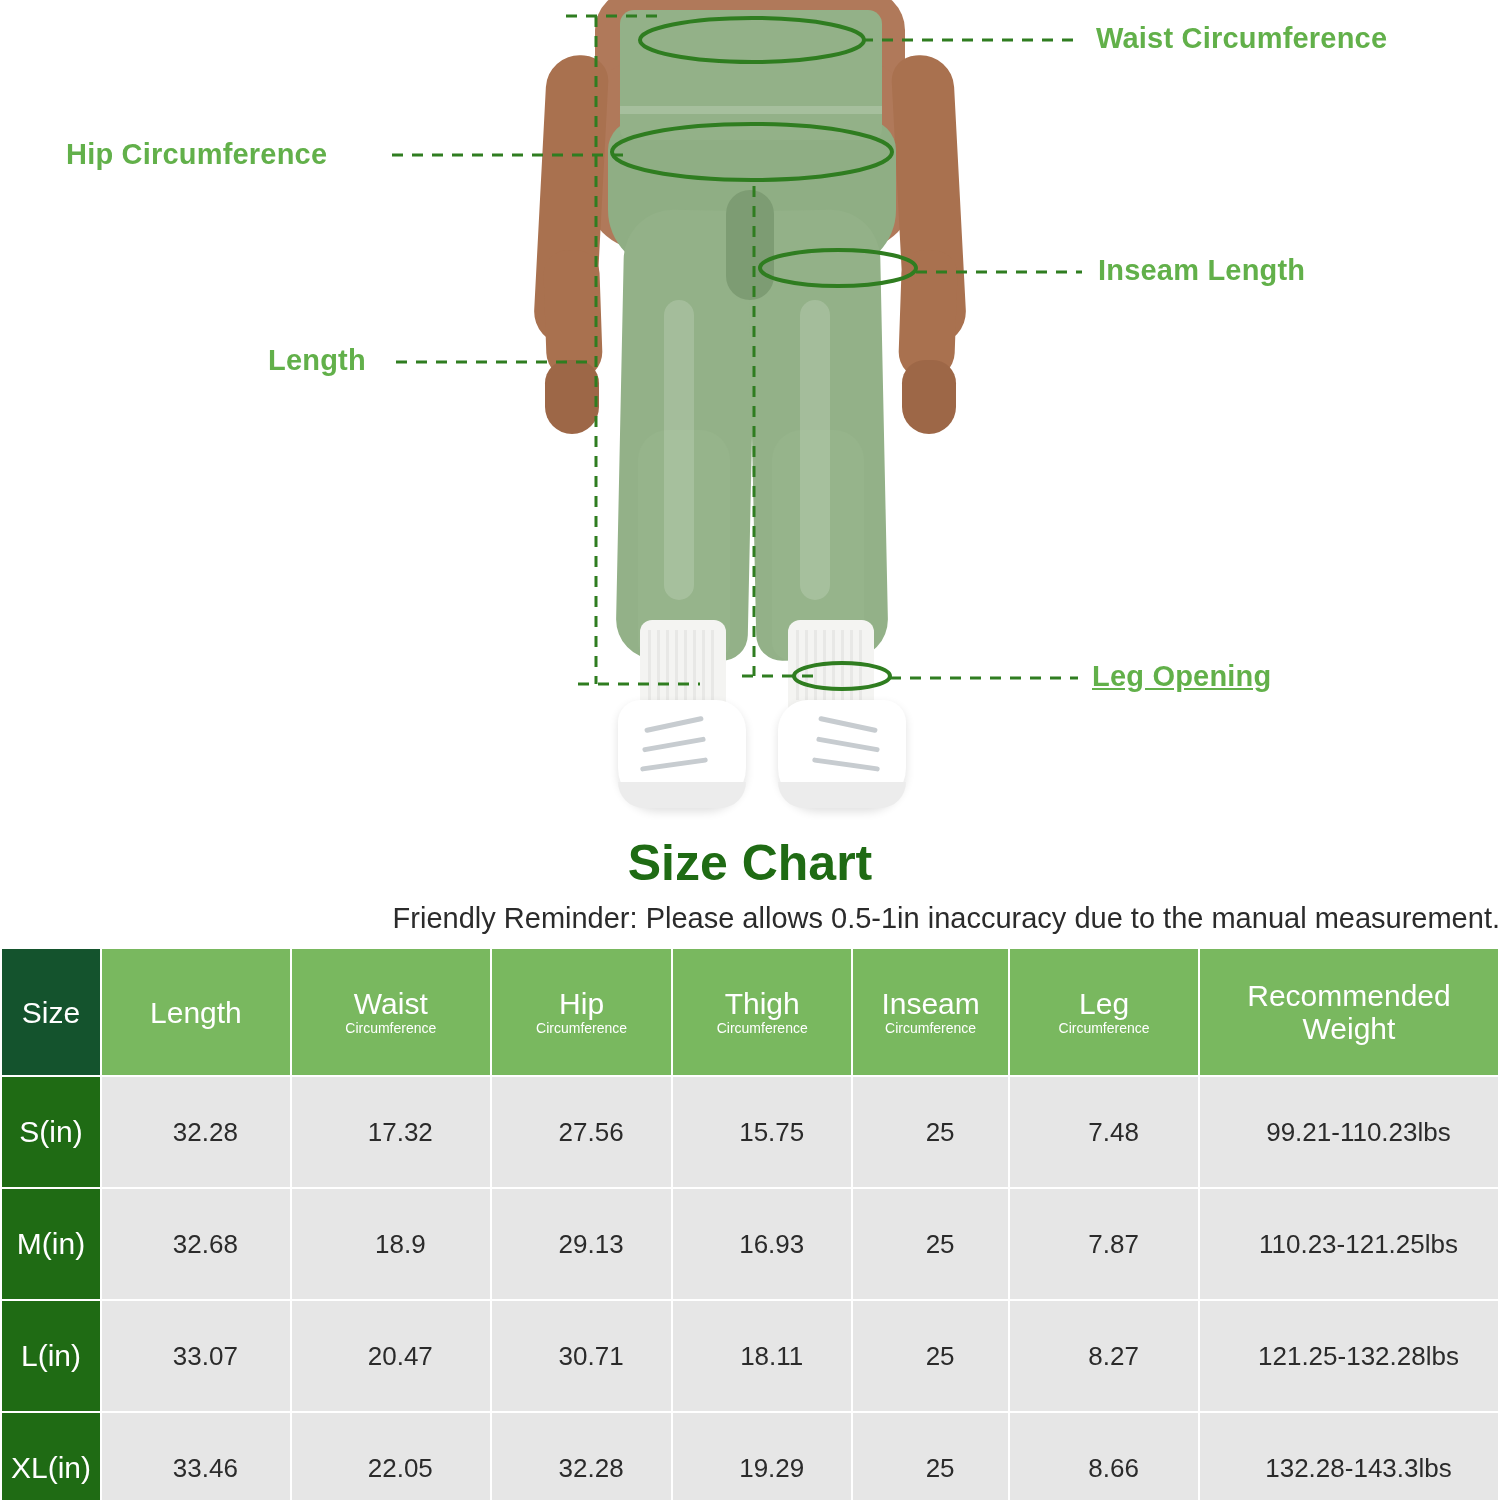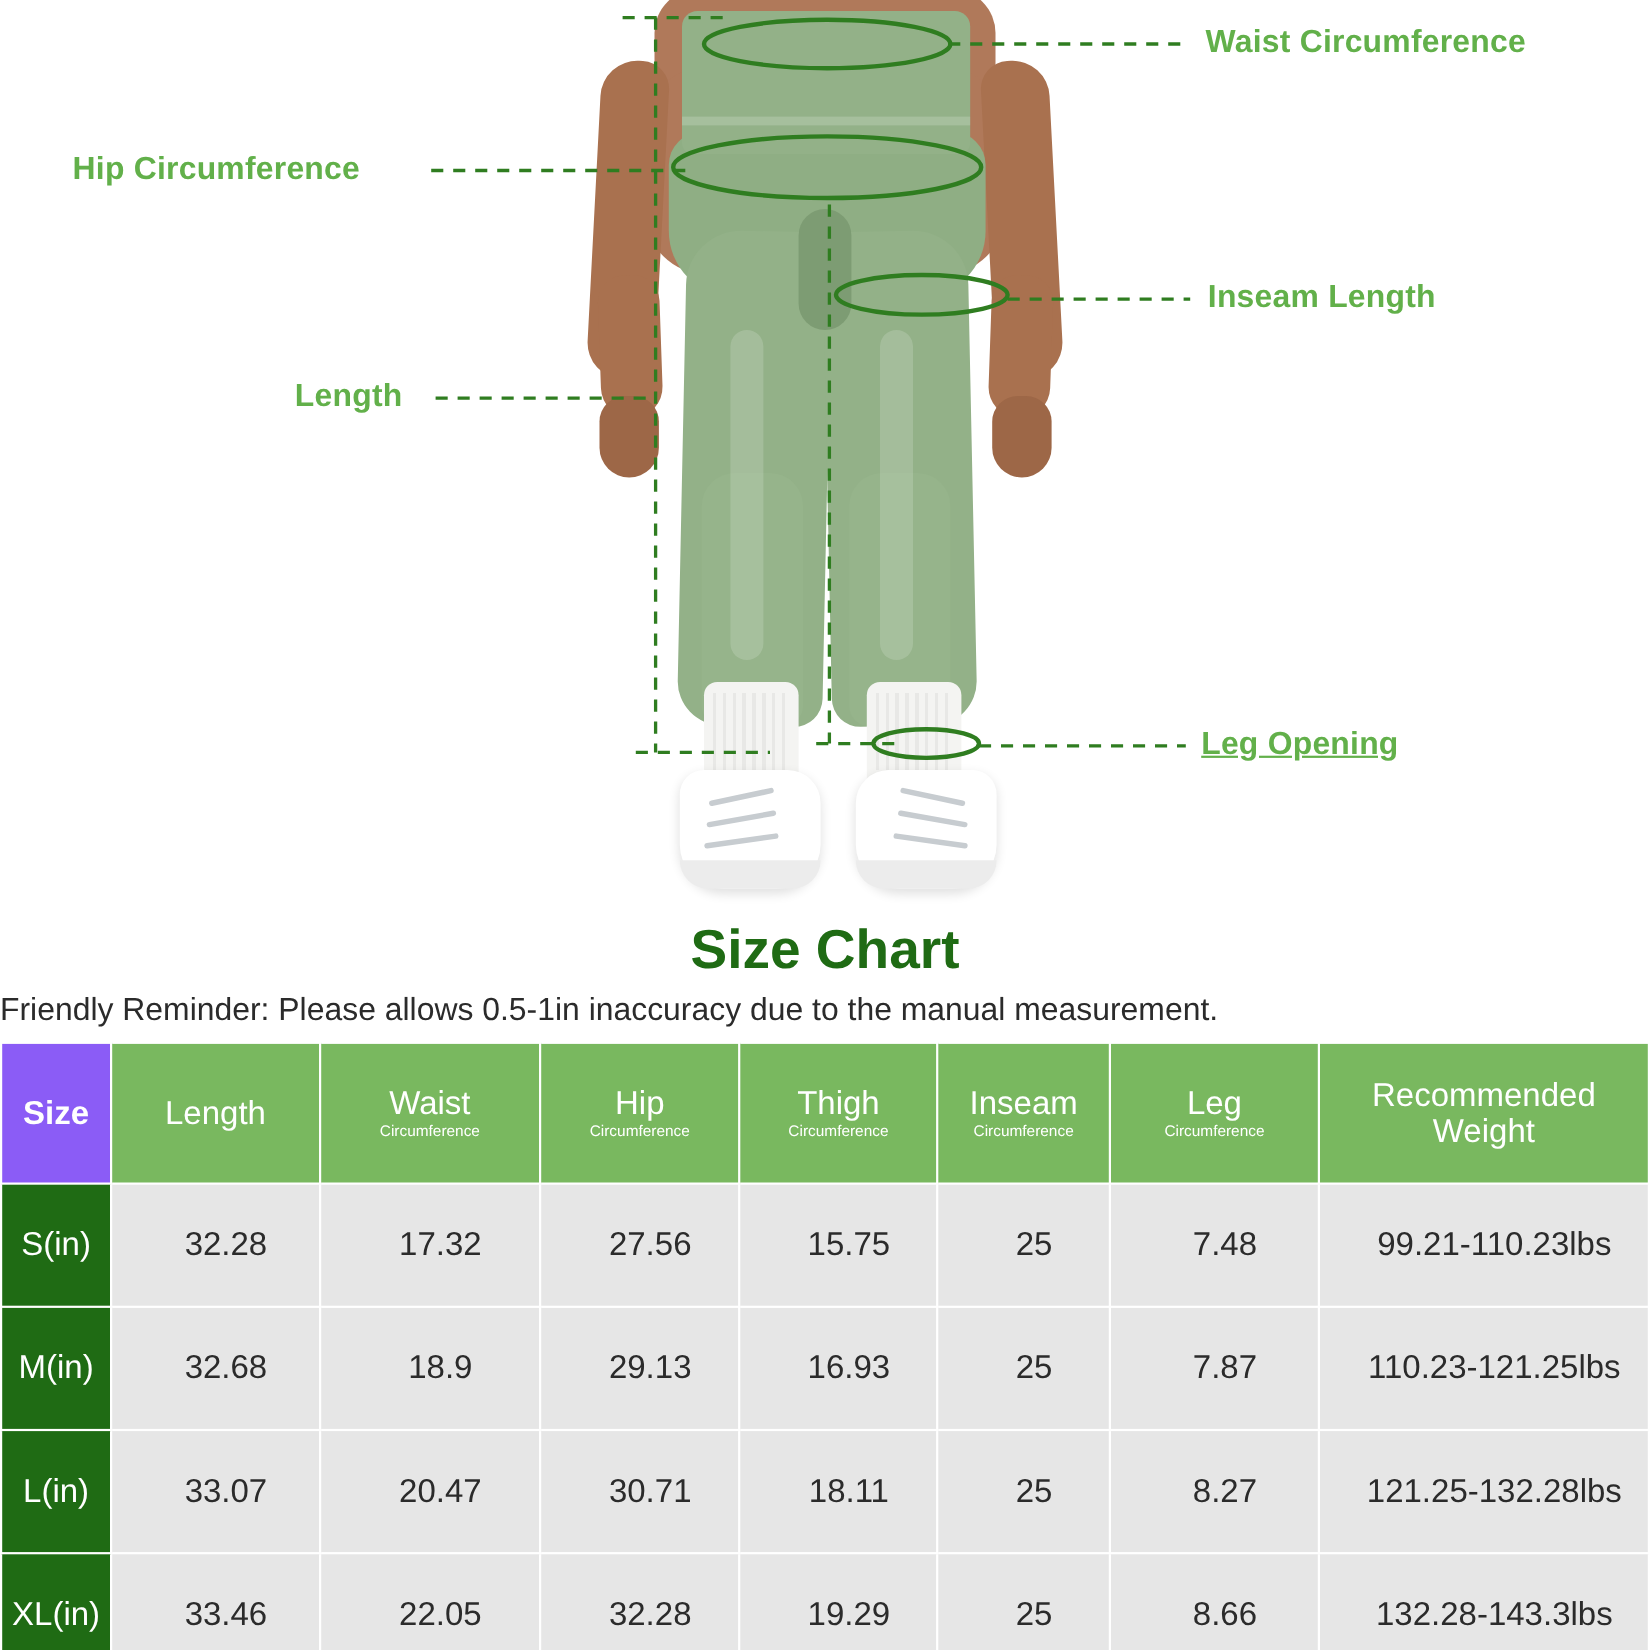--- a/index.html
+++ b/index.html
@@ -186,62 +186,62 @@
   
   #chart-section { position: relative; width: 1500px; }
   .chart-title {
     text-align: center;
     color: #1f6b14;
     font-size: 50px;
     font-weight: bold;
     margin-top: 4px;
   }
   .chart-note {
-    text-align: left;
+    text-align: right;
     color: #2b2b2b;
     font-size: 29px;
     margin: 10px 0 12px;
   }
   table.size-table {
     width: 1500px;
     border-collapse: collapse;
     table-layout: fixed;
   }
   table.size-table th, table.size-table td {
     border: 2px solid #ffffff;
     text-align: center;
   }
   thead th.corner {
-    background: #8b5cf6;
+    background: #14532d;
     color: #ffffff;
     font-size: 28px;
     width: 98px;
     height: 128px;
-    font-weight: bold;
+    font-weight: normal;
   }
   thead th.col {
     background: #79b85f;
     color: #ffffff;
     font-weight: normal;
     height: 128px;
     padding: 4px 2px;
   }
   .col-main { font-size: 30px; display: block; line-height: 1.1; }
   .col-sub { font-size: 14px; display: block; line-height: 1.15; }
   tbody th.size-cell {
     background: #1f6b14;
     color: #ffffff;
     font-size: 30px;
     font-weight: normal;
     height: 112px;
   }
   tbody td {
     background: #e6e6e6;
     color: #2b2b2b;
-    font-size: 30px;
+    font-size: 26px;
     height: 112px;
     padding-left: 19px;
   }
   .w-len { width: 186px; }
   .w-waist { width: 196px; }
   .w-hip { width: 178px; }
   .w-thigh { width: 176px; }
   .w-inseam { width: 154px; }
   .w-leg { width: 186px; }
   .w-weight { width: 294px; }

